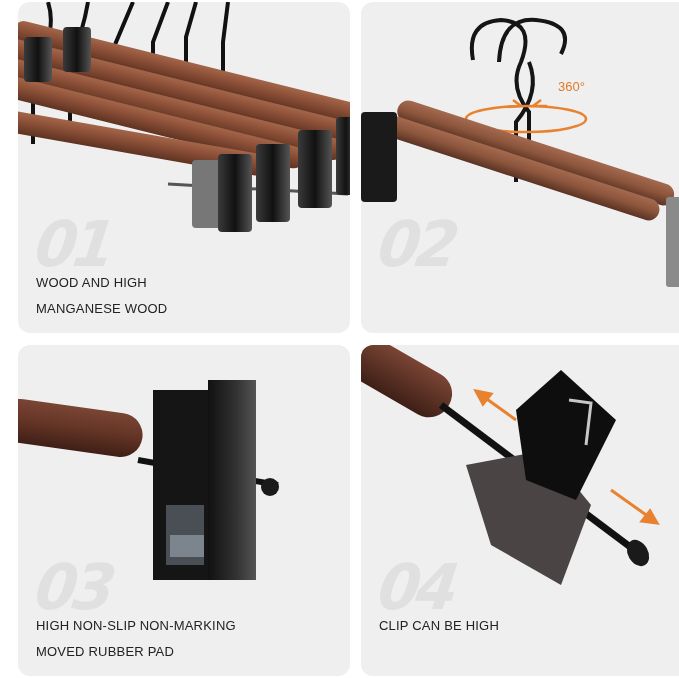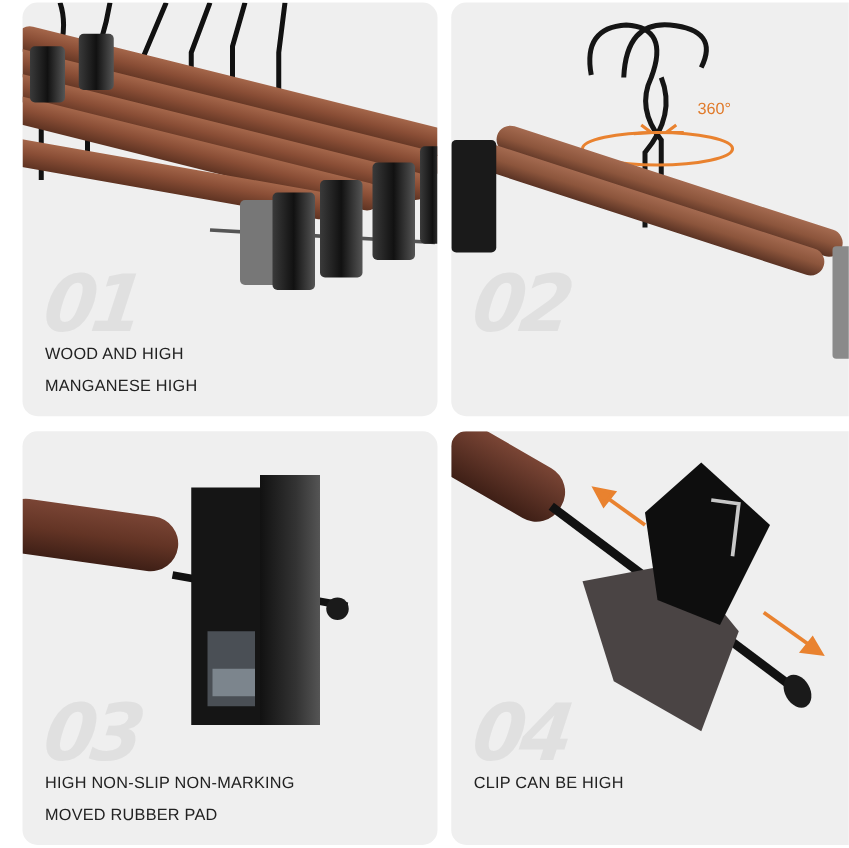--- a/index.html
+++ b/index.html
@@ -58,21 +58,21 @@
       <rect x="238" y="142" width="34" height="78" rx="4" fill="url(#clipg)"></rect>
       <rect x="280" y="128" width="34" height="78" rx="4" fill="url(#clipg)"></rect>
       <rect x="318" y="115" width="20" height="78" rx="4" fill="url(#clipg)"></rect>
       <rect x="6" y="35" width="28" height="45" rx="4" fill="url(#clipg)"></rect>
       <rect x="45" y="25" width="28" height="45" rx="4" fill="url(#clipg)"></rect>
     </g>
   </svg>
   <div class="bignum">01</div>
   <div class="caption">
     <div>WOOD AND HIGH</div>
-    <div>MANGANESE HIGH</div>
+    <div>MANGANESE WOOD</div>
   </div>
 </div>
 
 <div class="panel p2">
   <svg class="art" viewBox="0 0 332 331">
     <defs>
       <linearGradient id="woodg2" x1="0" y1="0" x2="0" y2="1">
         <stop offset="0" stop-color="#a46a50"></stop>
           <stop offset="0.5" stop-color="#8c553c"></stop>
           <stop offset="1" stop-color="#5a3324"></stop>

